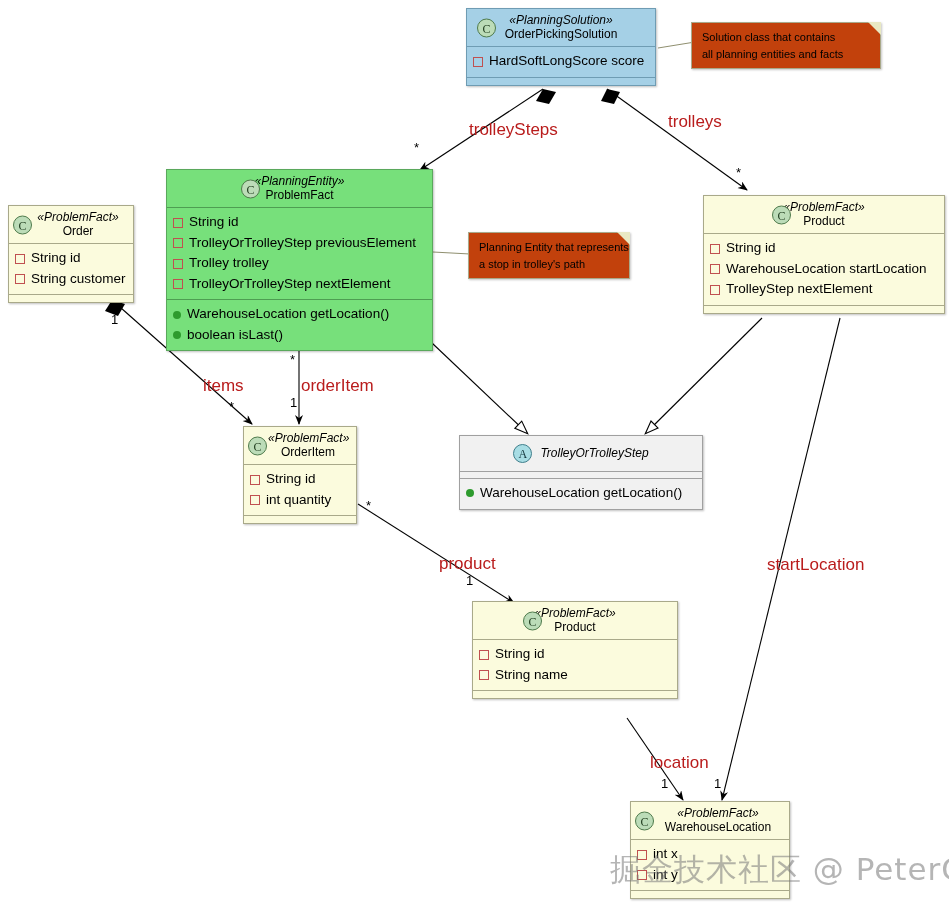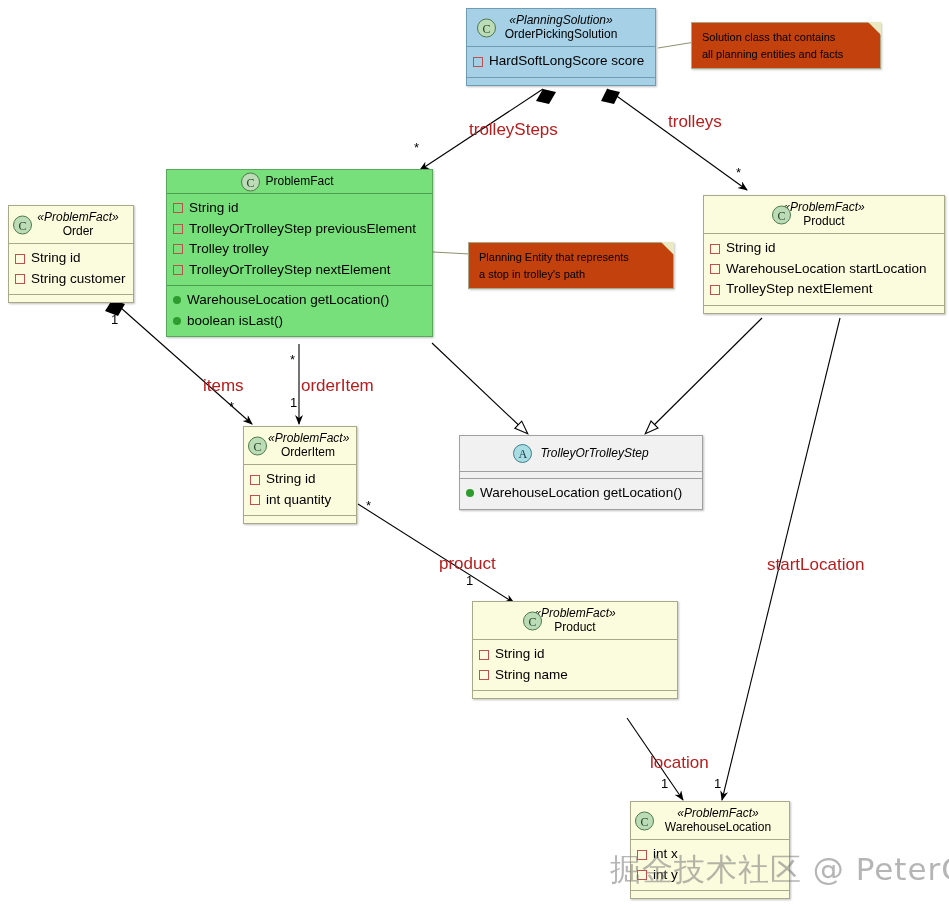--- a/index.html
+++ b/index.html
@@ -232,20 +232,21 @@
 
   <div class="uml-note" style="left:691px; top:22px; width:190px;">
     <span class="fold"></span>
     <div class="note-line">Solution class that contains</div>
     <div class="note-line">all planning entities and facts</div>
   </div>
 
   <div class="uml-class entity" style="left:166px; top:169px; width:267px;">
     <div class="uml-head">
       <span class="circ c head-icon" style="left:74px;">C</span>
+      <span class="stereo">«PlanningEntity»</span>
       <span class="cname">ProblemFact</span>
     </div>
     <div class="uml-sep"></div>
     <div class="uml-compartment">
       <div class="member">
         <span class="vis-field"></span>
         <span>String id</span>
       </div>
       <div class="member">
         <span class="vis-field"></span>
@@ -266,21 +267,21 @@
         <span class="vis-method"></span>
         <span>WarehouseLocation getLocation()</span>
       </div>
       <div class="member">
         <span class="vis-method"></span>
         <span>boolean isLast()</span>
       </div>
     </div>
   </div>
 
-  <div class="uml-note" style="left:468px; top:242px; width:206px;">
+  <div class="uml-note" style="left:468px; top:232px; width:162px;">
     <span class="fold"></span>
     <div class="note-line">Planning Entity that represents</div>
     <div class="note-line">a stop in trolley's path</div>
   </div>
 
   <div class="uml-class fact" style="left:8px; top:205px; width:126px;">
     <div class="uml-head">
       <span class="circ c head-icon shiftleft">C</span>
       <span class="stereo" style="margin-left:14px;">«ProblemFact»</span>
       <span class="cname" style="margin-left:14px;">Order</span>

